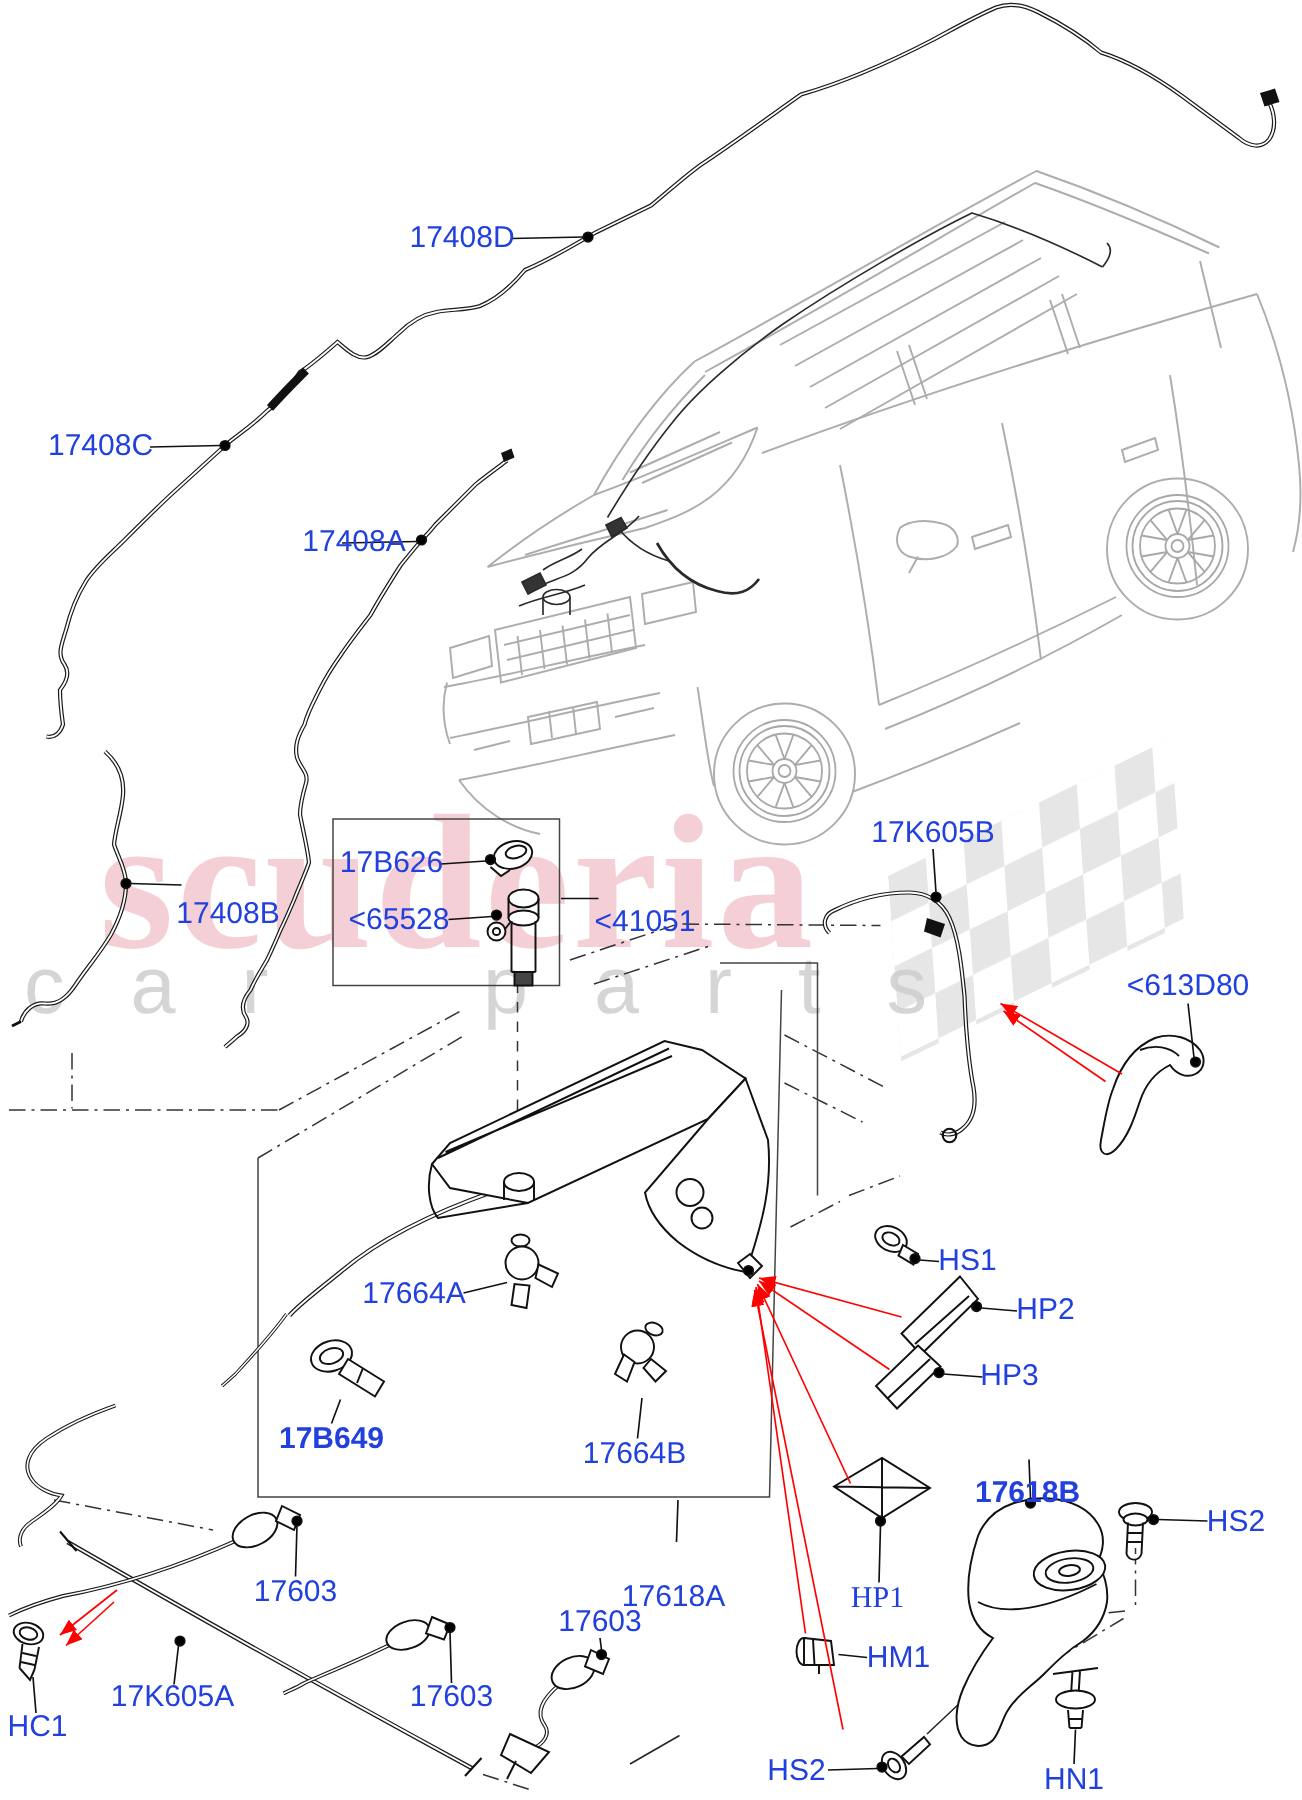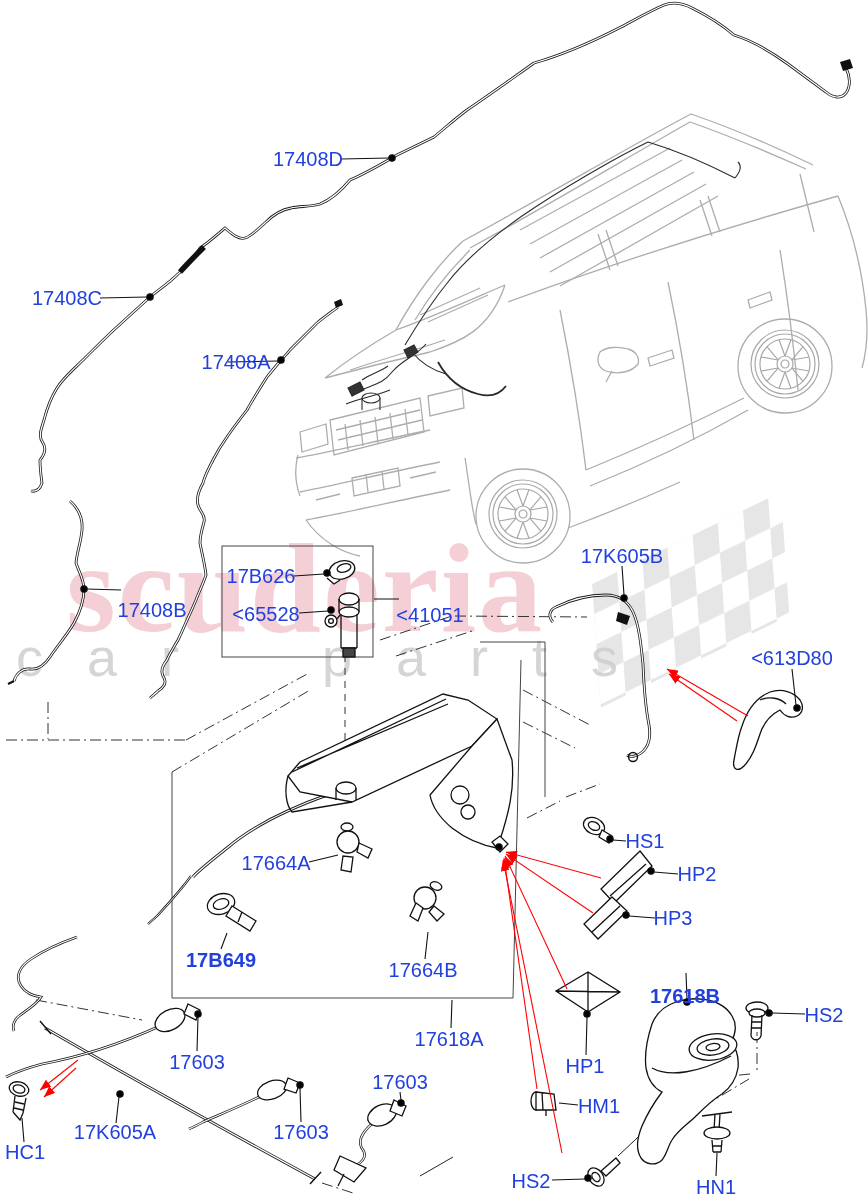--- a/index.html
+++ b/index.html
@@ -341,24 +341,24 @@
       <div class="part-label" style="left: 266px; top: 614px;">&lt;65528</div>
       <div class="part-label" style="left: 430px; top: 599px; margin-top: 16px;">&lt;41051</div>
       <div class="part-label" style="left: 622px; top: 556px;">17K605B</div>
       <div class="part-label" style="left: 792px; top: 658px;">&lt;613D80</div>
       <div class="part-label" style="left: 276px; top: 863px;">17664A</div>
       <div class="part-label" style="left: 645px; top: 841px;">HS1</div>
       <div class="part-label" style="left: 697px; top: 874px;">HP2</div>
       <div class="part-label" style="left: 673px; top: 918px;">HP3</div>
       <div class="part-label" style="left: 221px; top: 960px; font-weight: bold;">17B649</div>
       <div class="part-label" style="left: 423px; top: 970px;">17664B</div>
-      <div class="part-label" style="left: 449px; top: 1039px;">17618A</div>
+      <div class="part-label" style="left: 449px; top: 1065px;">17618A</div>
       <div class="part-label" style="left: 685px; top: 996px; font-weight: bold;">17618B</div>
       <div class="part-label" style="left: 824px; top: 1015px;">HS2</div>
-      <div class="part-label" style="left: 585px; top: 1066px;">HP1</div>
+      <div class="part-label" style="left: 585px; top: 1066px; font-family: Liberation Serif, serif;">HP1</div>
       <div class="part-label" style="left: 599px; top: 1106px;">HM1</div>
       <div class="part-label" style="left: 531px; top: 1181px;">HS2</div>
       <div class="part-label" style="left: 716px; top: 1187px;">HN1</div>
       <div class="part-label" style="left: 197px; top: 1062px;">17603</div>
       <div class="part-label" style="left: 400px; top: 1082px;">17603</div>
       <div class="part-label" style="left: 301px; top: 1132px;">17603</div>
       <div class="part-label" style="left: 115px; top: 1132px;">17K605A</div>
       <div class="part-label" style="left: 25px; top: 1152px;">HC1</div>
     </div>
 </div>

